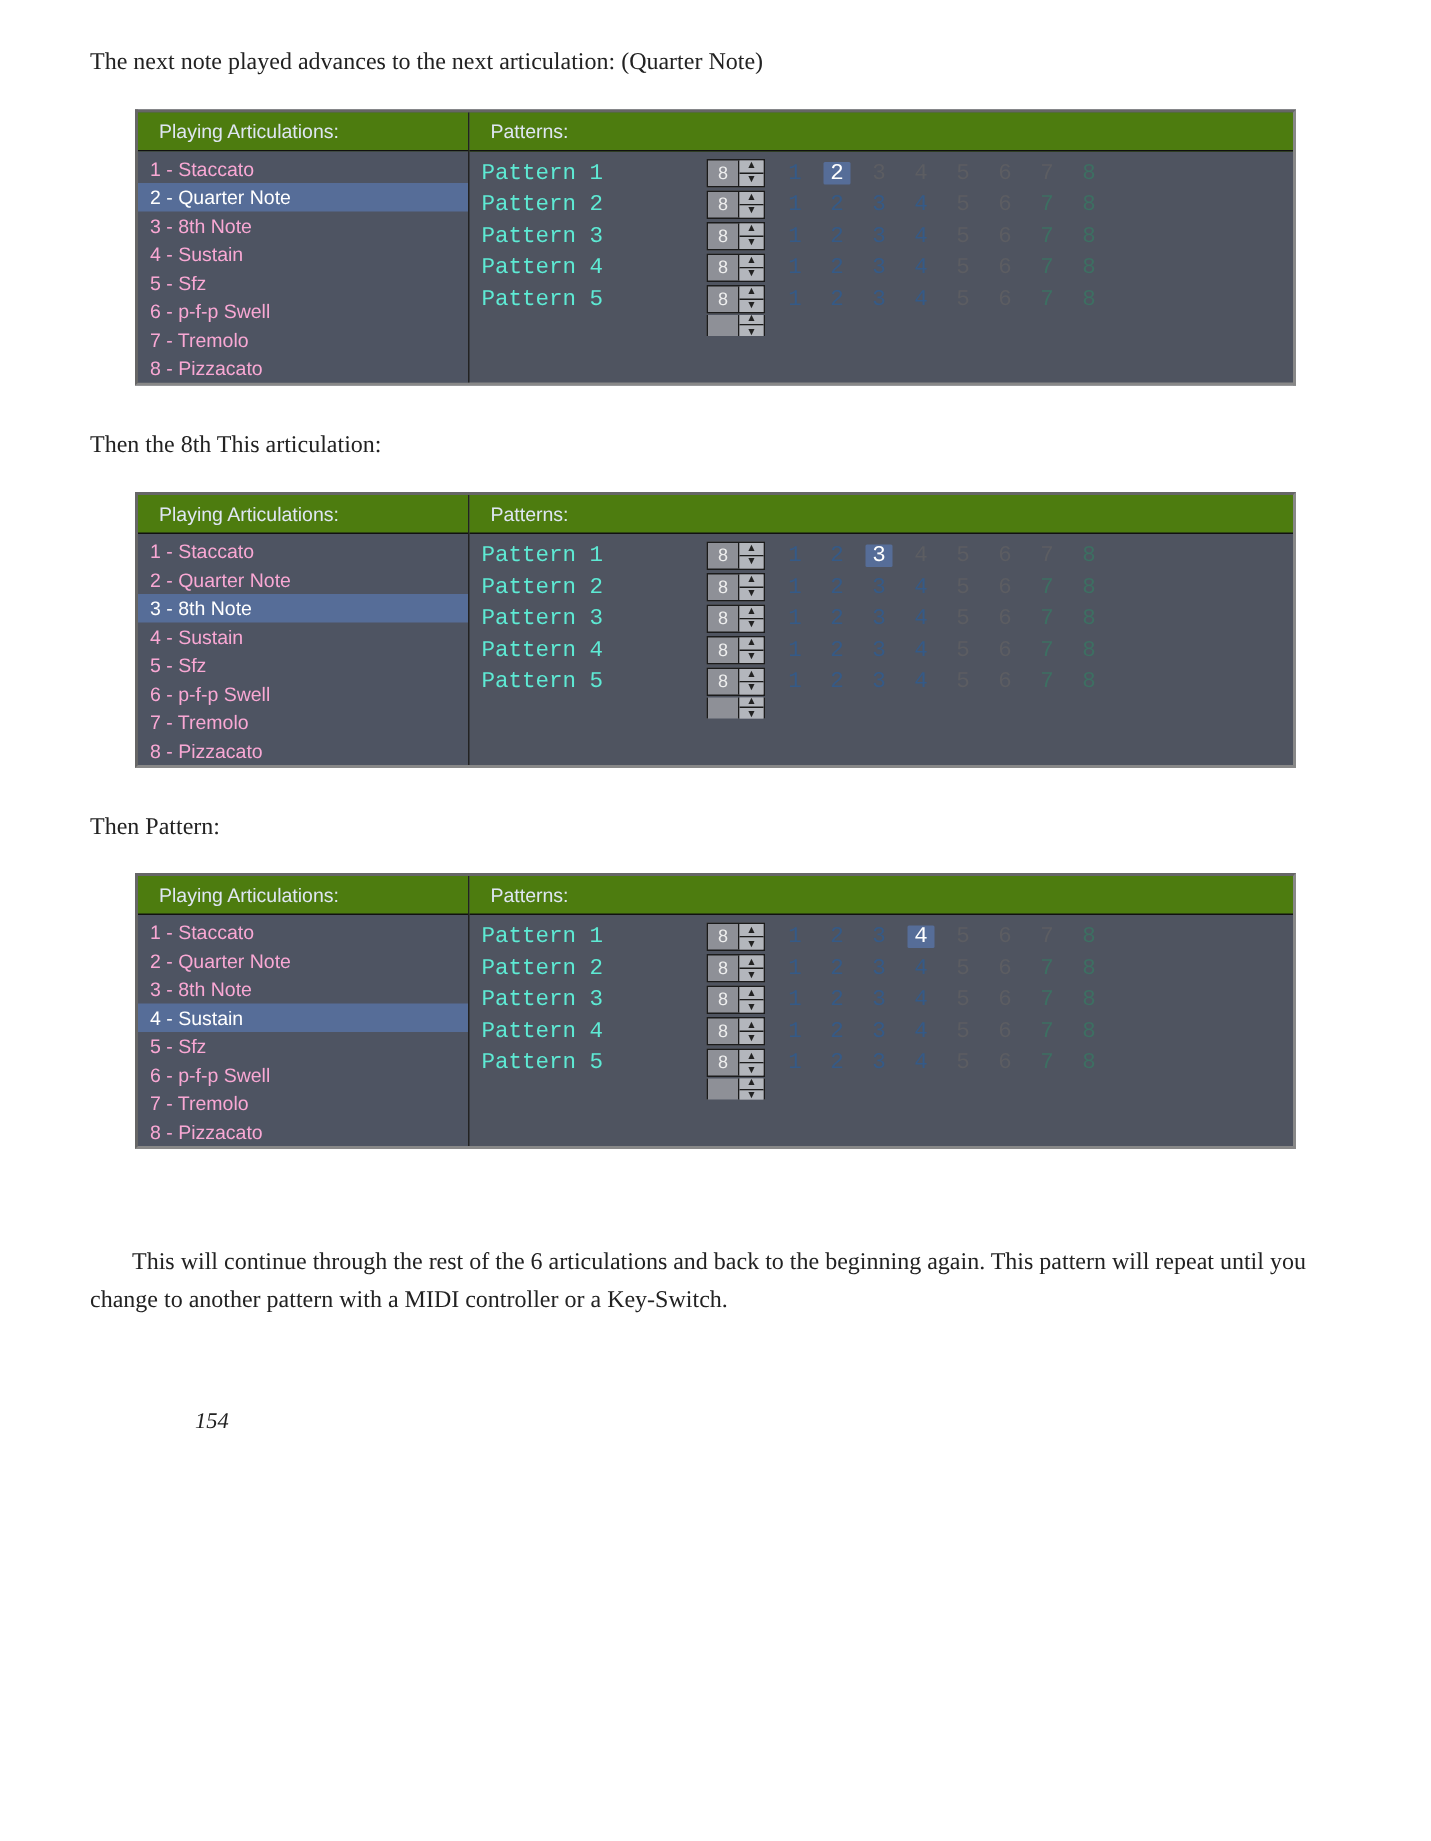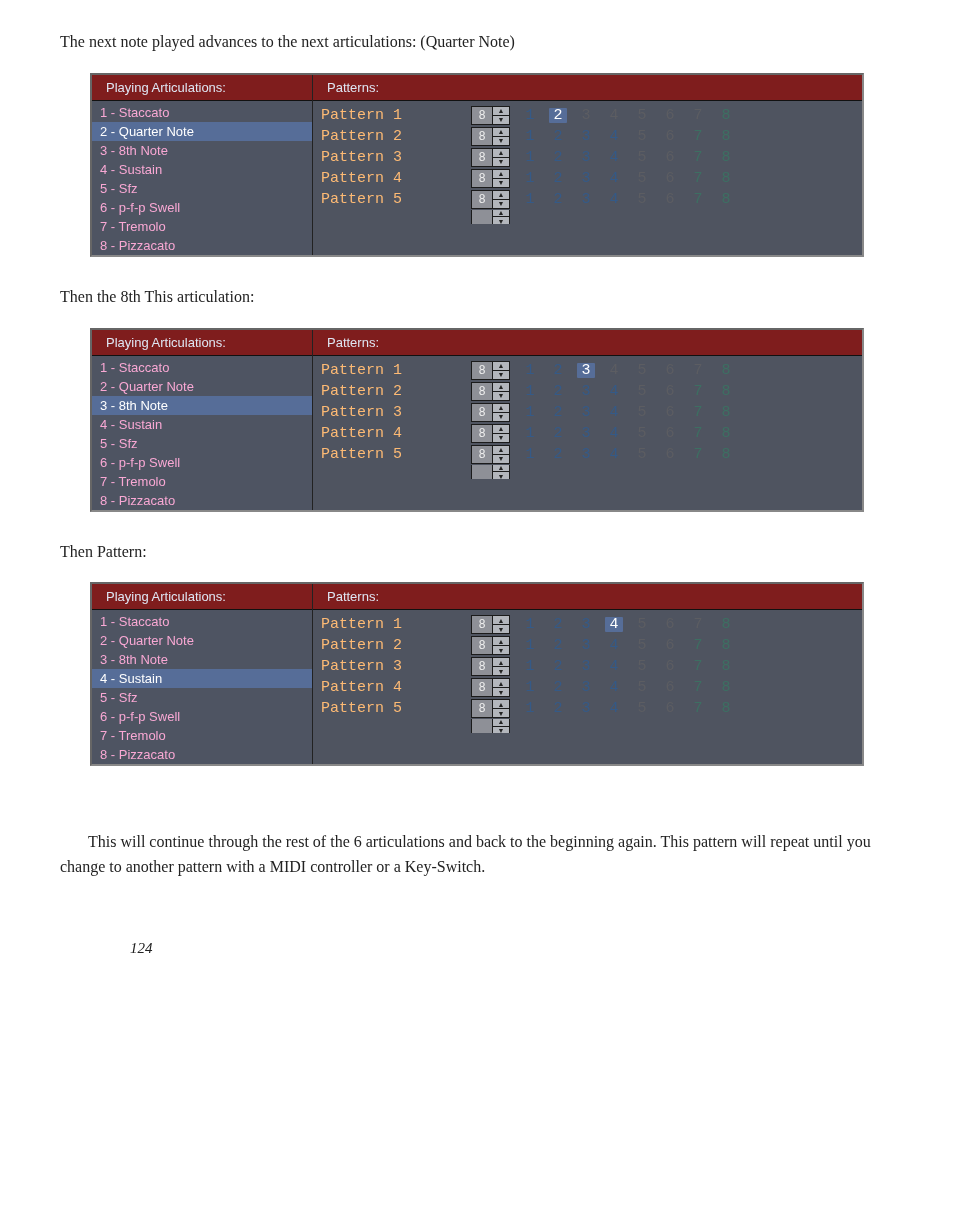--- a/index.html
+++ b/index.html
@@ -33,21 +33,21 @@
   .col-left {
     width: 220px;
     flex: 0 0 220px;
     border-right: 1px solid #222;
   }
   .col-right {
     flex: 1;
     min-width: 0;
   }
   .hdr {
-    background: #7f1d1d;
+    background: #4d7c0f;
     color: #dfe6f3;
     padding: 6px 14px 6px 14px;
     border-bottom: 1px solid #111;
     white-space: nowrap;
   }
   .list {
     background: #4e5462;
     padding: 2px 0 0 0;
   }
   .li {
@@ -72,21 +72,21 @@
   }
   .row.trunc {
     height: 14px;
     overflow: hidden;
   }
   .pname {
     width: 150px;
     flex: 0 0 150px;
     font-family: "Courier New", Courier, monospace;
     font-size: 15px;
-    color: #fdba74;
+    color: #5eead4;
     letter-spacing: 0;
     padding-left: 2px;
   }
   .row.trunc .pname { color: #2e3f55; }
   .spin {
     display: inline-flex;
     align-items: stretch;
     height: 17px;
     border: 1px solid #1b1b1b;
     background: #8e9097;
@@ -140,21 +140,21 @@
   .page-num {
     font-style: italic;
     font-size: 15px;
     margin-top: 60px;
     margin-left: 70px;
   }
 </style>
 </head>
 <body>
 
-<p class="para">The next note played advances to the next articulations: (Quarter Note)</p>
+<p class="para">The next note played advances to the next articulation: (Quarter Note)</p>
 
 <div class="panel-wrap">
     <div class="panel">
       <div class="col-left">
         <div class="hdr">Playing Articulations:</div>
         <div class="list">
           <div class="li">1 - Staccato</div>
           <div class="li sel">2 - Quarter Note</div>
           <div class="li">3 - 8th Note</div>
           <div class="li">4 - Sustain</div>
@@ -579,13 +579,13 @@
           </div>
         </div>
       </div>
     </div>
   </div>
 
 <div class="spacer"></div>
 
 <p class="para indent">This will continue through the rest of the 6 articulations and back to the beginning again. This pattern will repeat until you change to another pattern with a MIDI controller or a Key-Switch.</p>
 
-<div class="page-num">124</div>
+<div class="page-num">154</div>
 
 </body></html>

